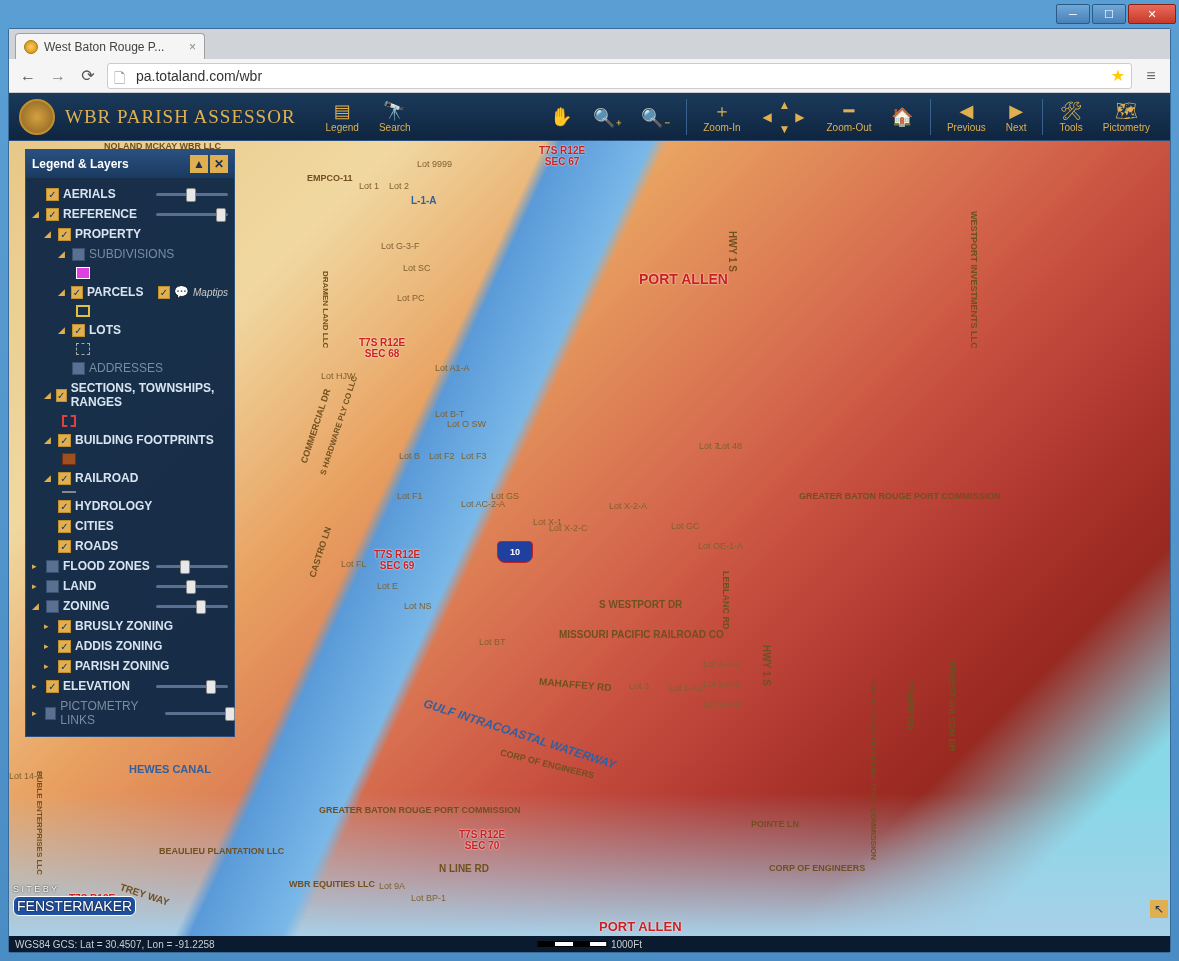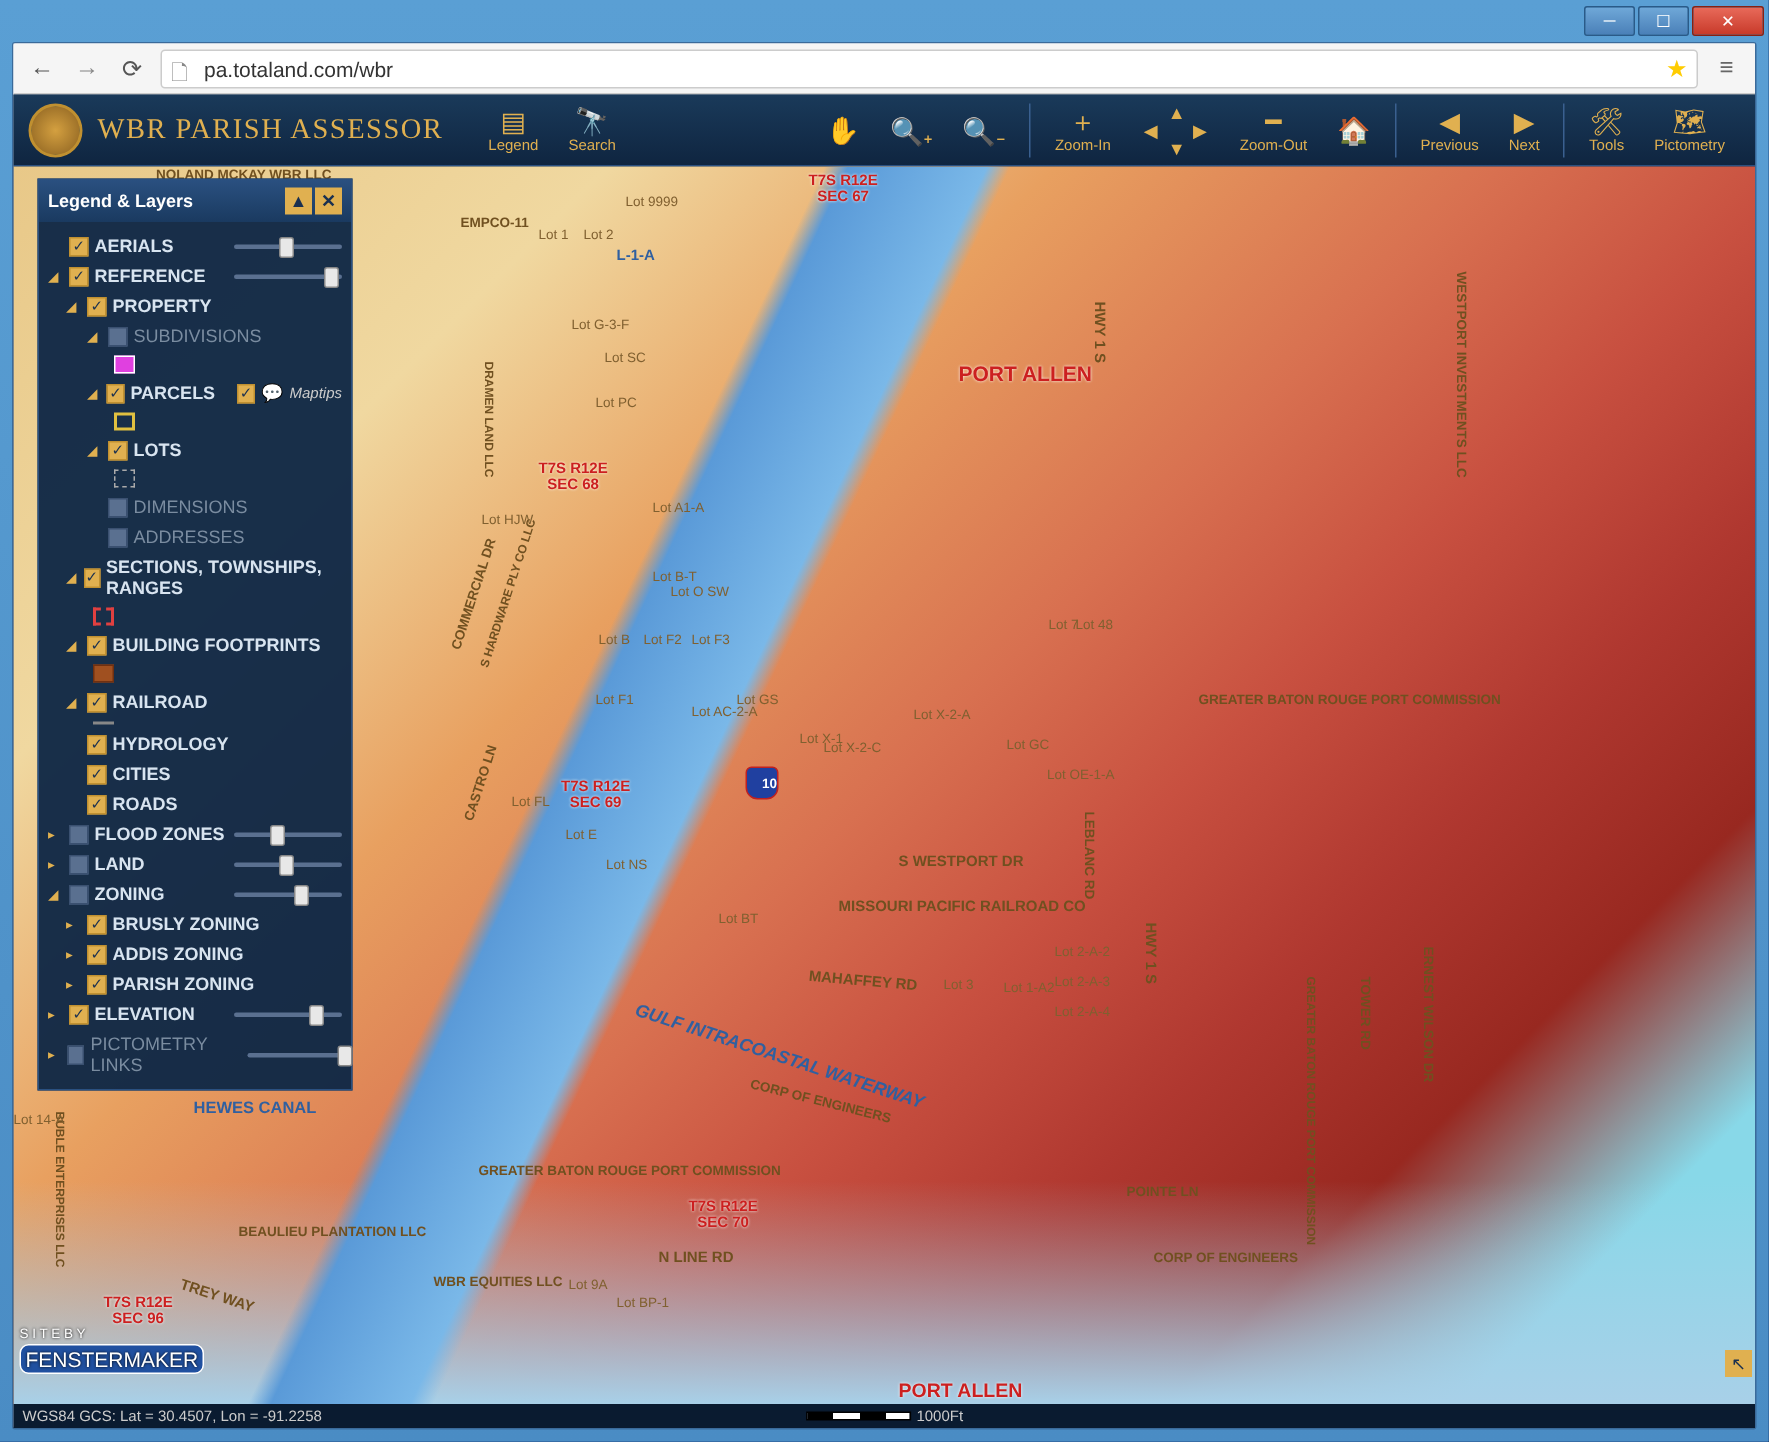--- a/index.html
+++ b/index.html
@@ -46,21 +46,21 @@
 .map::before { content:""; position:absolute; inset:0; background:
   linear-gradient(115deg, transparent 0%, transparent 35%, #5a9ad8 36%, #7ab8e8 42%, transparent 43%),
   linear-gradient(180deg, transparent 0%, transparent 82%, #a8d0e8 100%); }
 .map-overlay { position:absolute; inset:0; }
 .map-label { position:absolute; font-size:10px; font-weight:bold; white-space:nowrap; }
 .ml-red { color:#cc2020; text-shadow:0 0 2px #fff; }
 .ml-blue { color:#3060a0; }
 .ml-dark { color:#705020; }
 .ml-vert { writing-mode:vertical-rl; }
 .lot { position:absolute; font-size:9px; color:#806030; }
-.interstate { position:absolute; width:22px; height:22px; background:#2040a0; border:1px solid #c02020; border-radius:4px 4px 8px 8px; color:#fff; font-size:9px; font-weight:bold; display:flex; align-items:center; justify-content:flex-end; }
+.interstate { position:absolute; width:36px; height:22px; background:#2040a0; border:1px solid #c02020; border-radius:4px 4px 8px 8px; color:#fff; font-size:9px; font-weight:bold; display:flex; align-items:center; justify-content:center; }
 
 
 .legend { position:absolute; top:56px; left:16px; width:210px; background:rgba(15,40,70,0.96); border:1px solid #2a5080; color:#c8d8e8; font-size:12px; }
 .legend-hd { height:28px; background:linear-gradient(#2a5080,#1a3a60); display:flex; align-items:center; padding:0 6px; font-weight:bold; color:#fff; }
 .legend-hd .hb { margin-left:auto; display:flex; gap:2px; }
 .hb span { width:18px; height:18px; background:#e0b050; color:#1a3050; display:flex; align-items:center; justify-content:center; font-size:12px; font-weight:bold; cursor:pointer; }
 .legend-body { padding:6px 4px; max-height:620px; }
 .lrow { display:flex; align-items:center; padding:3px 2px; gap:4px; }
 .lrow.d1 { padding-left:14px; } .lrow.d2 { padding-left:28px; }
 .tri { width:10px; color:#e0b050; font-size:9px; cursor:pointer; }
@@ -93,20 +93,27 @@
 <body>
 
 <div class="win-frame">
   <div class="titlebar">
     <div class="win-btn win-min">─</div>
     <div class="win-btn win-max">☐</div>
     <div class="win-btn win-close">✕</div>
   </div>
 
   <div class="browser">
+    <div class="tab-strip">
+      <div class="tab">
+        <span class="tab-icon"></span>
+        <span>West Baton Rouge P...</span>
+        <span class="tab-close">×</span>
+      </div>
+    </div>
     <div class="addr-bar">
       <div class="nav-btn active">←</div>
       <div class="nav-btn">→</div>
       <div class="nav-btn active">⟳</div>
       <div class="url-box">
         <span class="url-icon">🗋</span>
         <span>pa.totaland.com/wbr</span>
         <span class="star">★</span>
       </div>
       <div class="menu-icn">≡</div>
@@ -313,25 +320,20 @@
               <span class="tri">◢</span>
               <span class="cb">✓</span>
               <span class="ll">LOTS</span>
             </div>
           <div class="lrow d2">
               <span class="sw dash"></span>
             </div>
           <div class="lrow d2">
               <span class="tri"></span>
               <span class="cb off"></span>
-              <span class="ll dim">DIMENSIONS</span>
-            </div>
-          <div class="lrow d2">
-              <span class="tri"></span>
-              <span class="cb off"></span>
               <span class="ll dim">ADDRESSES</span>
             </div>
           <div class="lrow d1">
               <span class="tri">◢</span>
               <span class="cb">✓</span>
               <span class="ll">SECTIONS, TOWNSHIPS, RANGES</span>
             </div>
           <div class="lrow d1">
               <span class="sw rdash"></span>
             </div>

